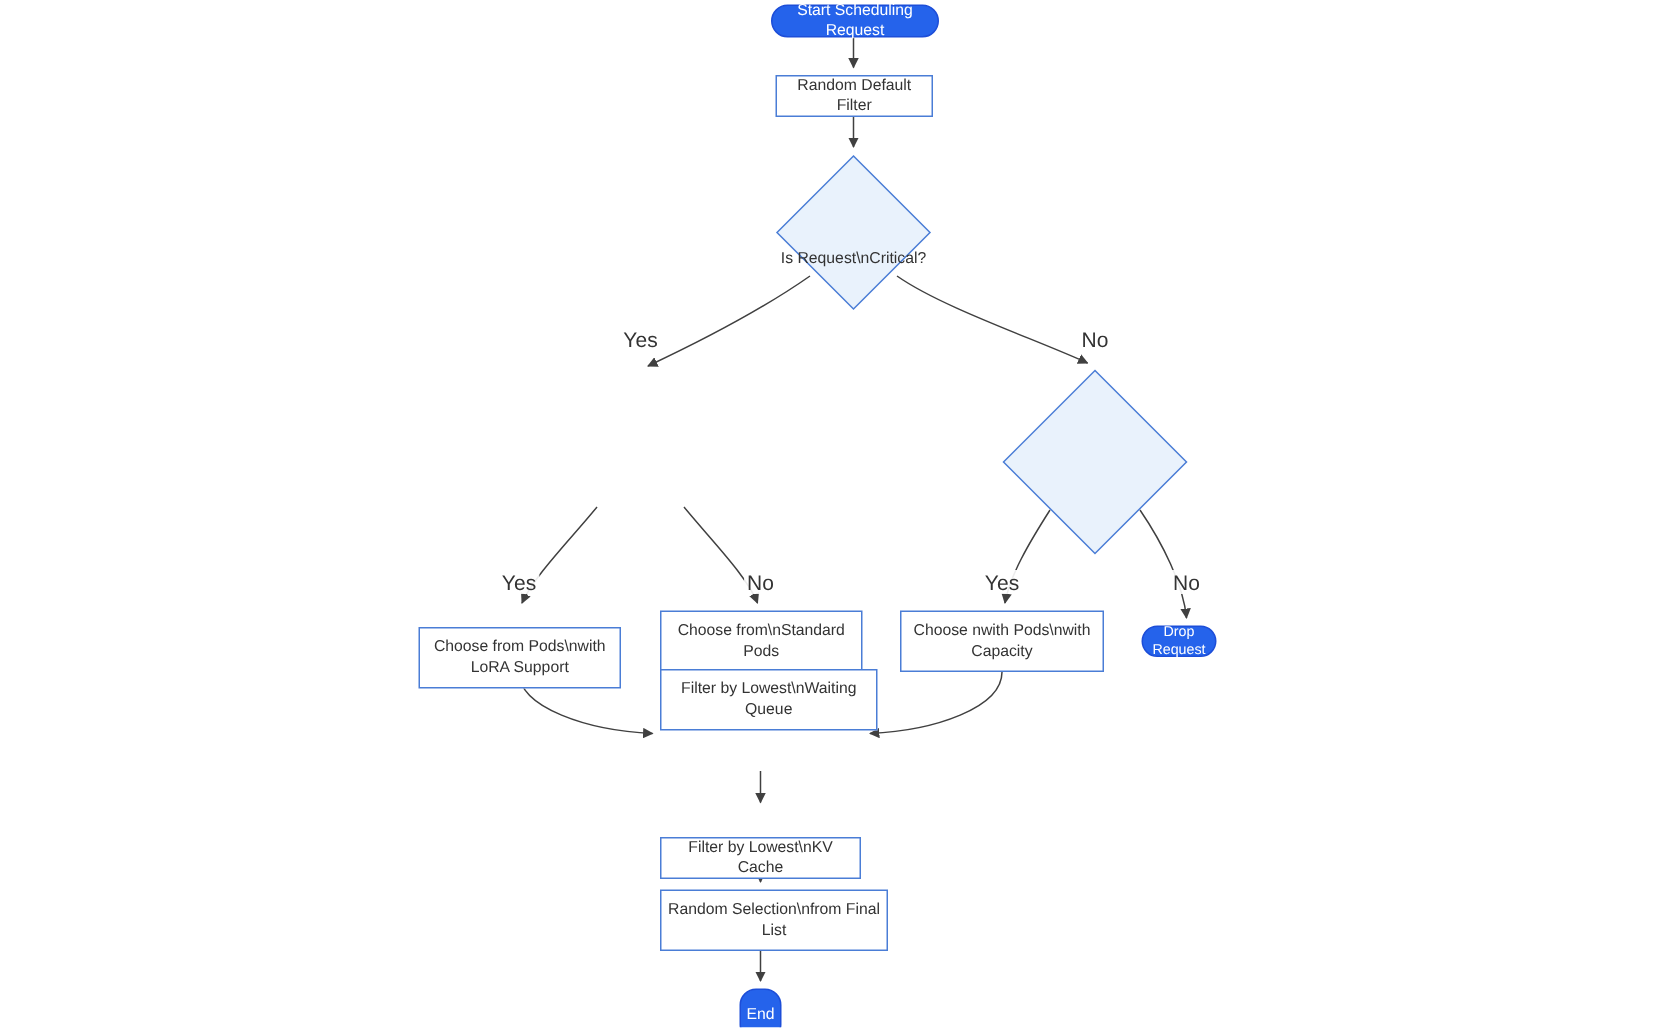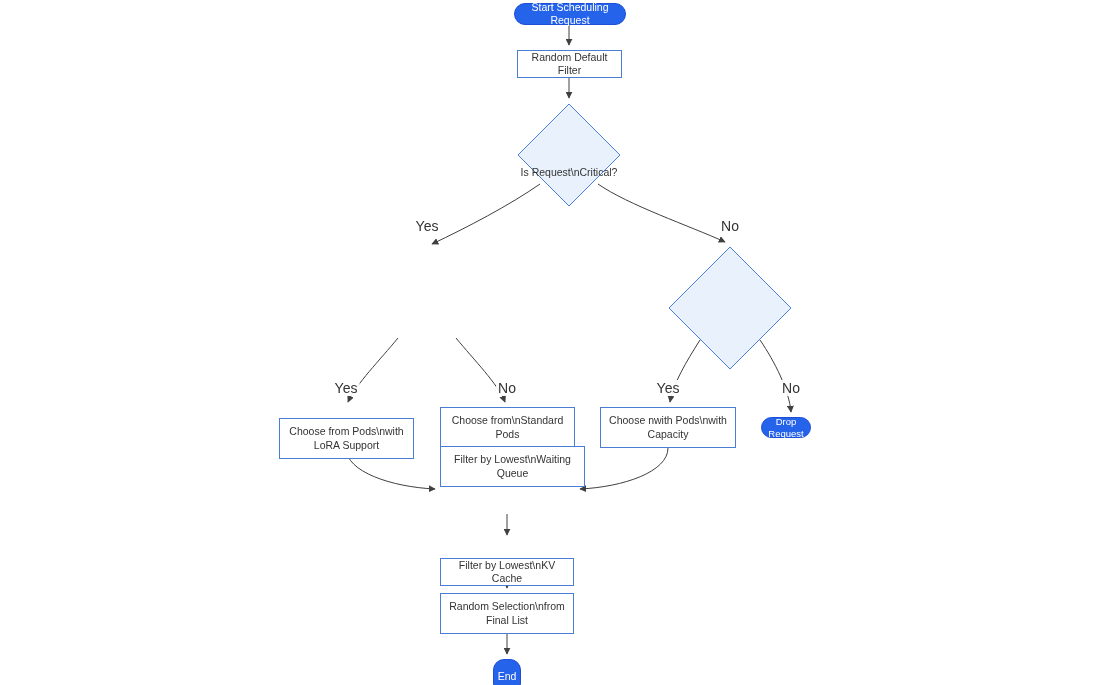--- a/index.html
+++ b/index.html
@@ -92,21 +92,21 @@
   </div>
 
   <div class="node rect" style="left:440px;top:446px;width:145px;height:41px;">
     <span>Filter by Lowest\nWaiting Queue</span>
   </div>
 
   <div class="node rect" style="left:440px;top:540px;width:134px;height:28px;margin-top:18px;">
     <span>Filter by Lowest\nKV Cache</span>
   </div>
 
-  <div class="node rect" style="left:440px;top:593px;width:134px;height:41px;">
+  <div class="node rect" style="left:440px;top:593px;width:152px;height:41px;">
     <span>Random Selection\nfrom Final List</span>
   </div>
 
   <div class="node pill" style="left:493px;top:659px;width:28px;height:35px;border-radius:11px;">
     <span>End</span>
   </div>
 
 </div>
 
 </body></html>

